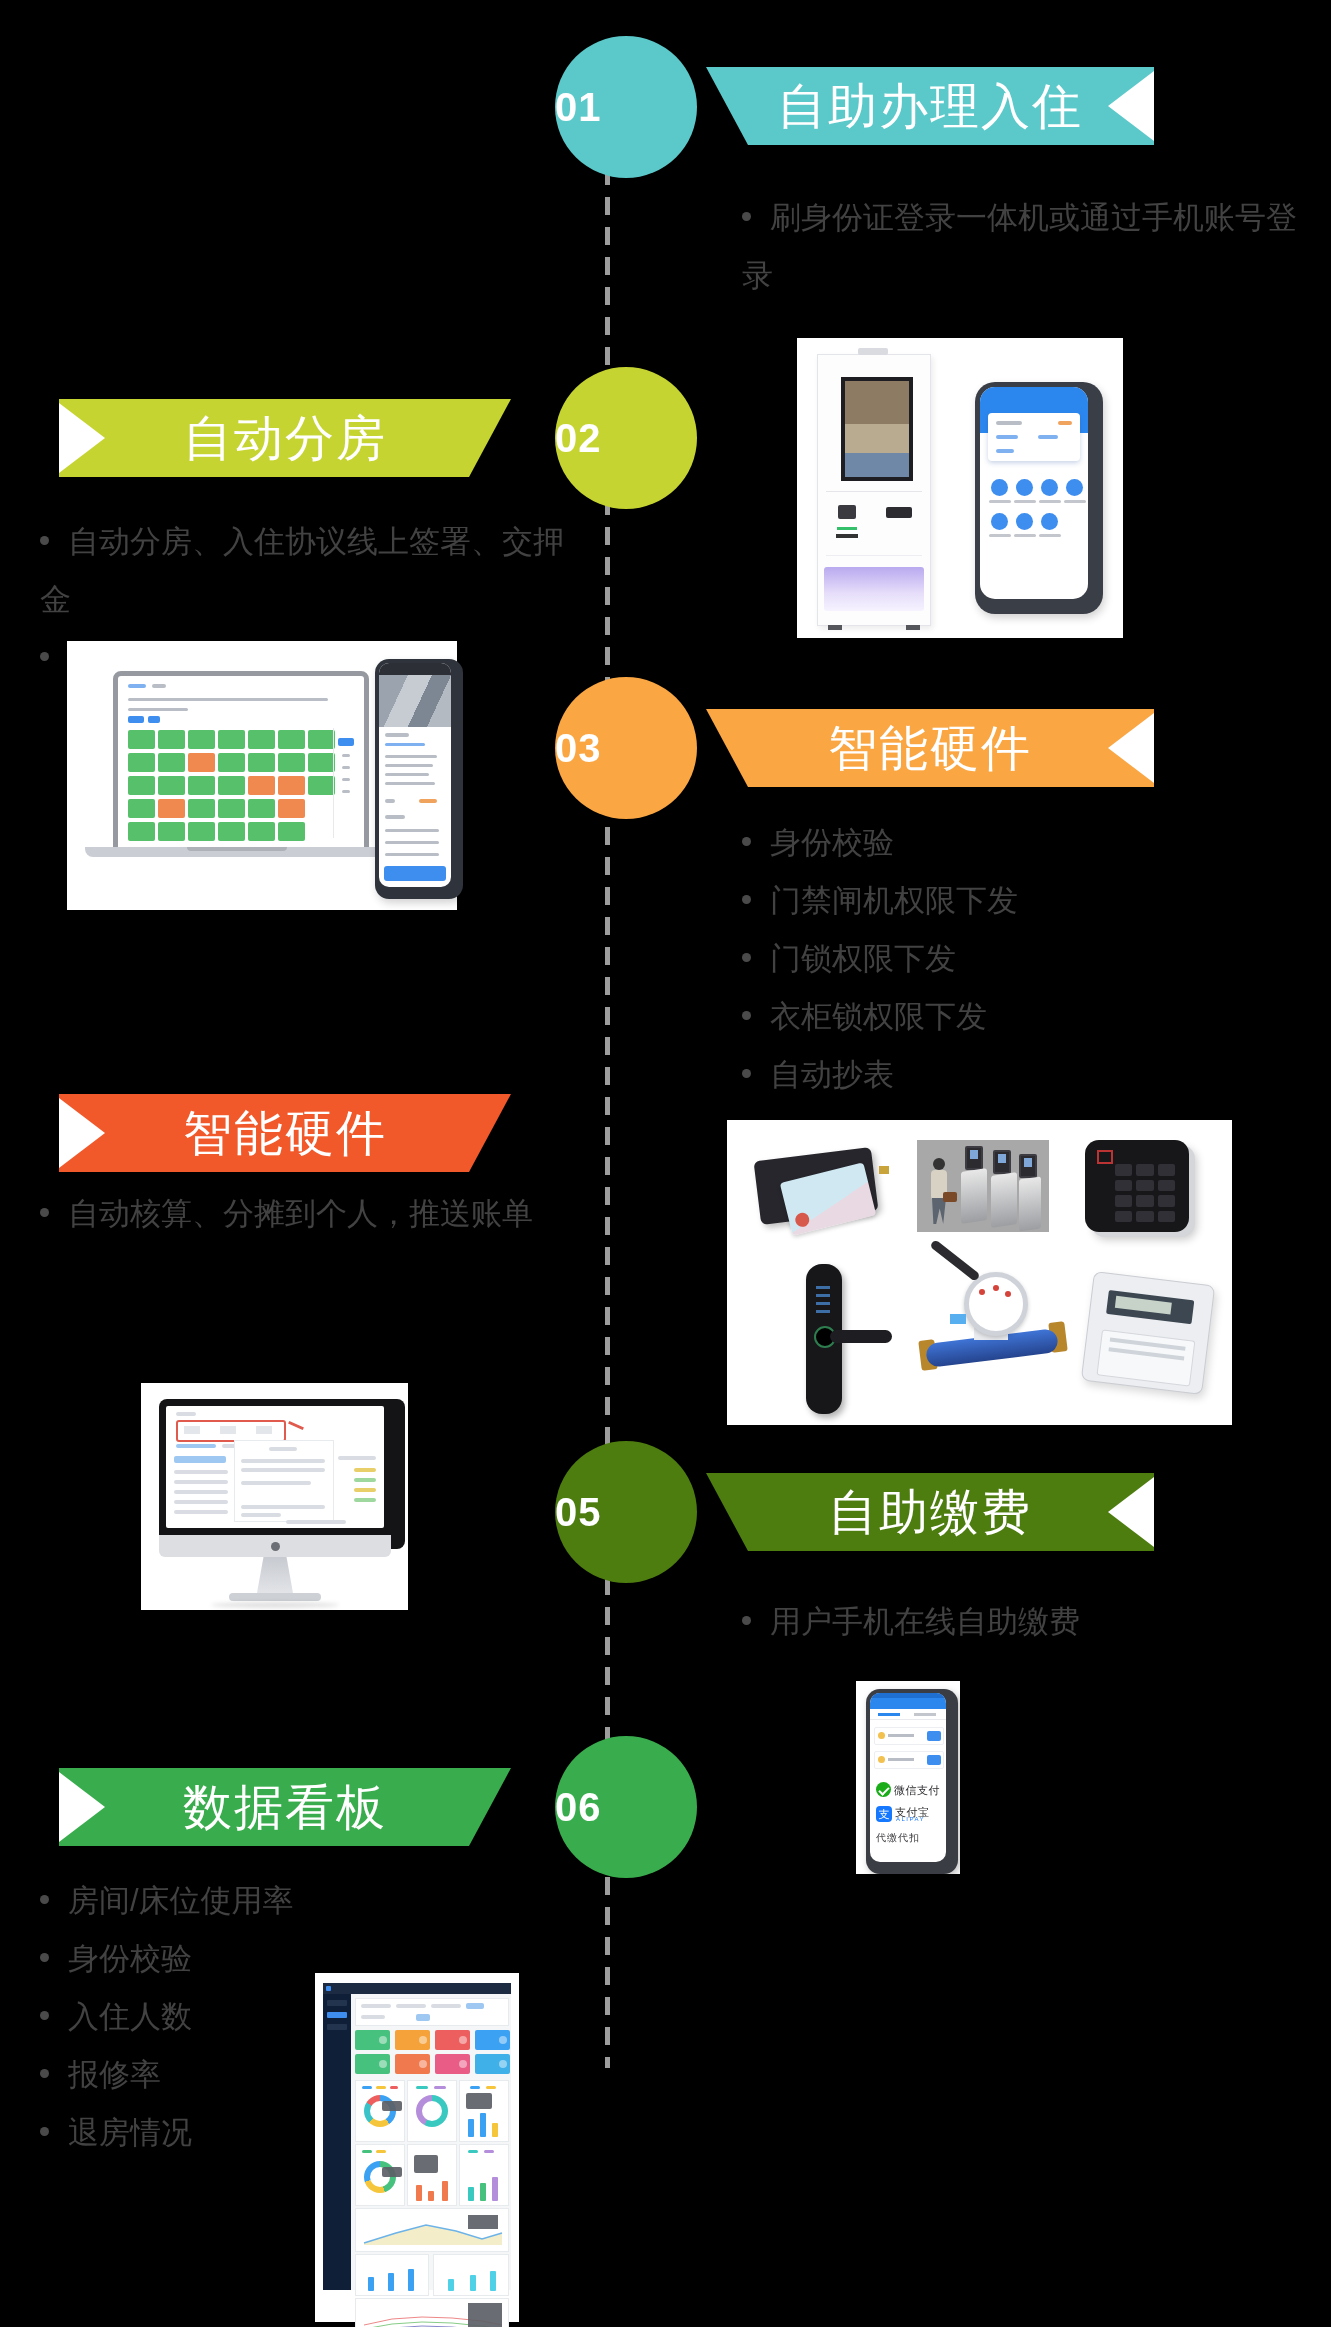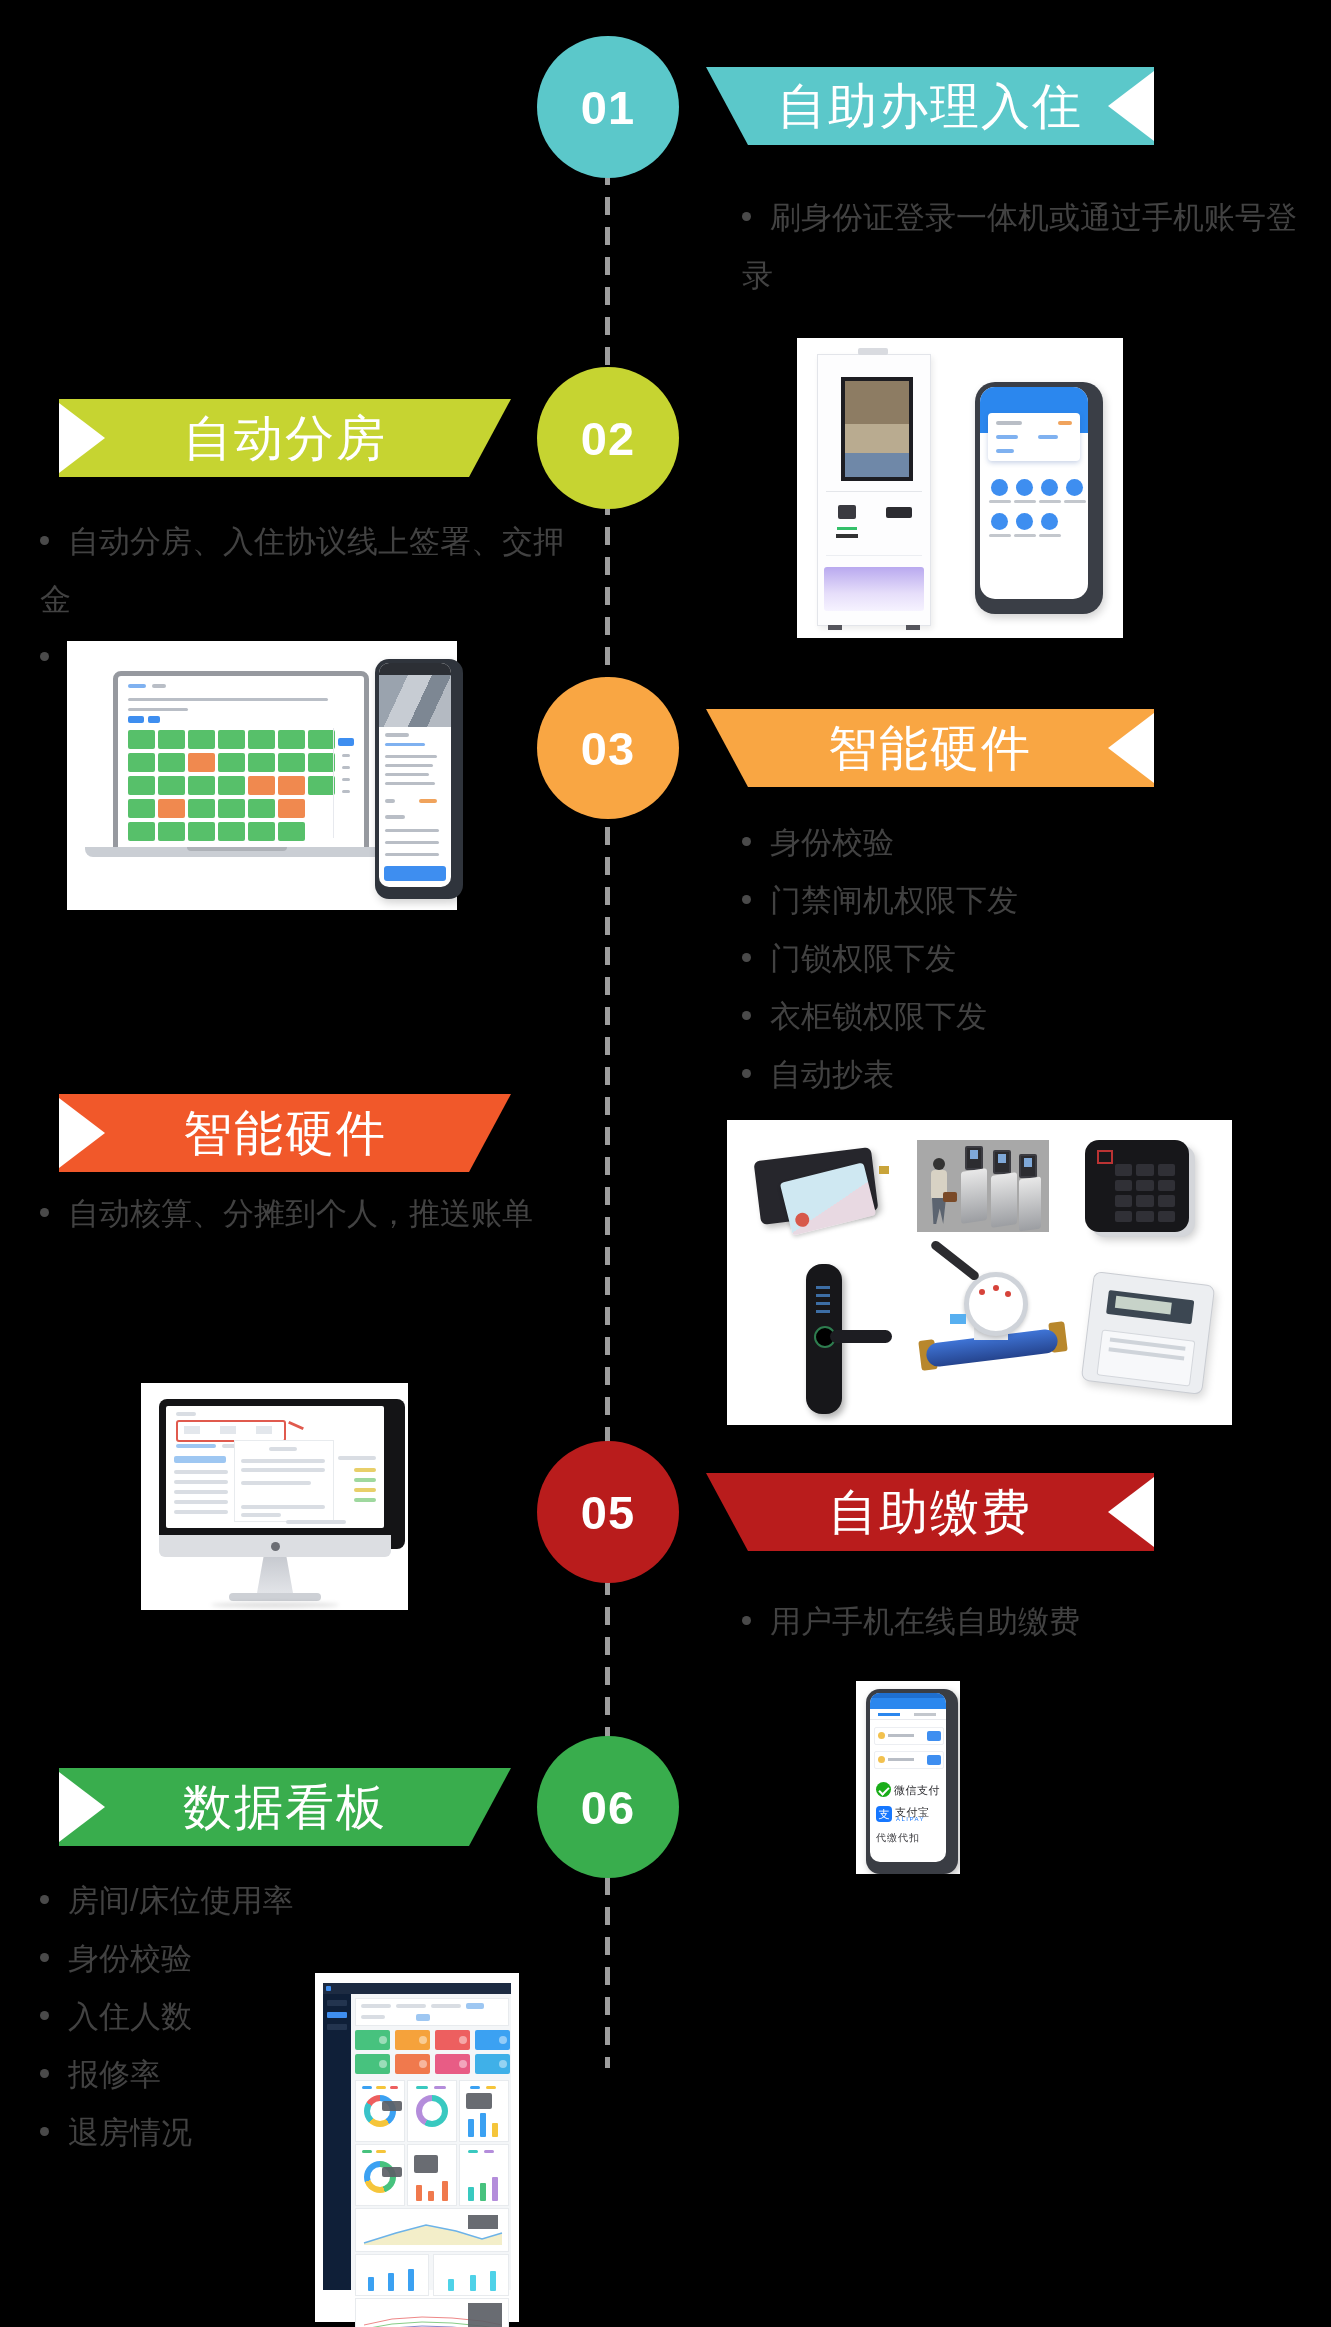--- a/index.html
+++ b/index.html
@@ -3,26 +3,26 @@
 <meta charset="utf-8">
 <style>
   html,body{margin:0;padding:0;background:#000;}
   .canvas{position:relative;width:1331px;height:2327px;background:#000;overflow:hidden;
           font-family:"Liberation Sans","DejaVu Sans",sans-serif;}
   .abs{position:absolute;}
 
   
   .dashline{left:605px;top:107px;width:5px;height:1961px;
     background:repeating-linear-gradient(180deg,#9d9d9d 0 18px,transparent 18px 30px);}
-  .stepcircle{width:142px;height:142px;border-radius:50%;left:537px;
-    display:flex;align-items:center;justify-content:center;
-    color:#fff;font-size:47px;font-weight:bold;letter-spacing:1px;z-index:3;}
+  .stepcircle{width:142px;height:142px;border-radius:50%;left:555px;
+    display:flex;align-items:center;
+    color:#fff;font-size:40px;font-weight:bold;letter-spacing:1px;z-index:3;}
 
   .c1{background:#5BC8CA;} .c2{background:#C6D431;} .c3{background:#F9A643;}
-  .c4{background:#F1582A;} .c5{background:#b91c1c;} .c6{background:#39AD4D;}
+  .c4{background:#F1582A;} .c5{background:#4d7c0f;} .c6{background:#39AD4D;}
 
   
   .ribbon{height:78px;z-index:2;}
   .ribbon .fill{position:absolute;inset:0;}
   .ribbon.right .fill{clip-path:polygon(0 0,100% 0,100% 100%,42px 100%);}
   .ribbon.left  .fill{clip-path:polygon(0 0,100% 0,calc(100% - 42px) 100%,0 100%);}
   .notch{position:absolute;top:4px;width:46px;height:70px;background:#fff;}
   .ribbon.right .notch{right:0;clip-path:polygon(100% 0,100% 100%,0 50%);}
   .ribbon.left  .notch{left:0;clip-path:polygon(0 0,100% 50%,0 100%);}
   .ribbon .title{position:absolute;left:50px;right:50px;top:0;height:78px;line-height:78px;

